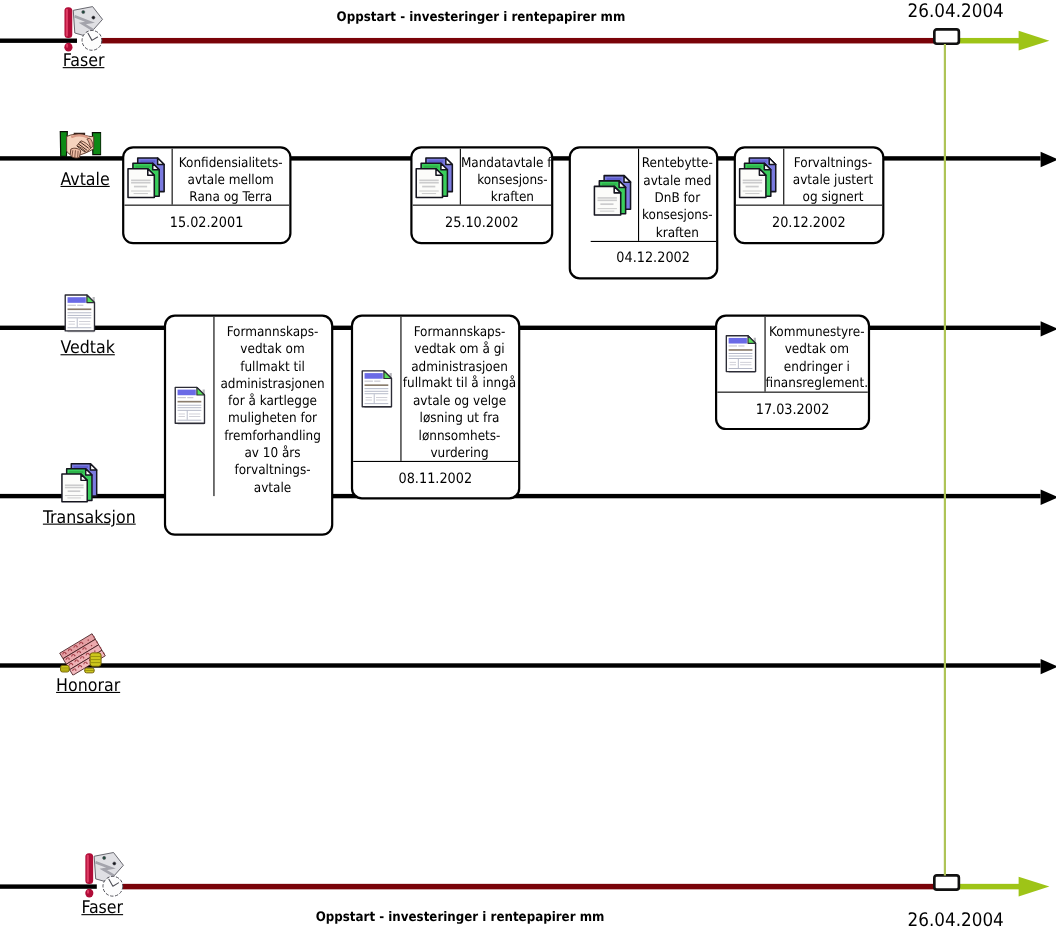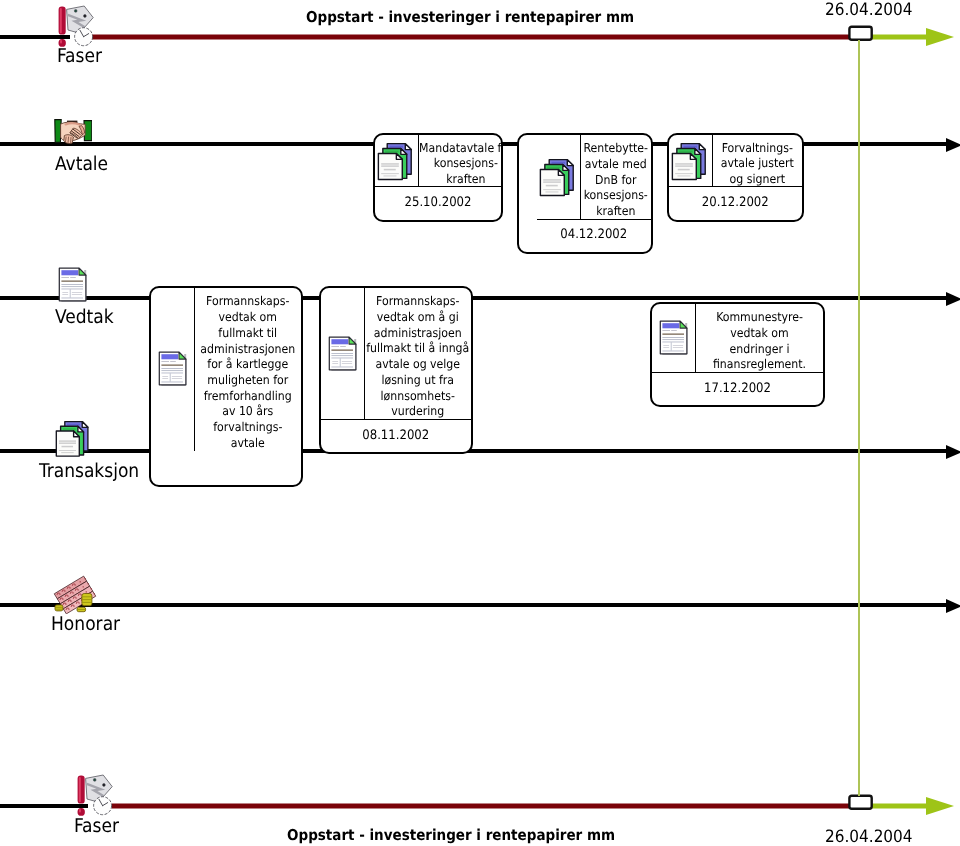--- a/index.html
+++ b/index.html
@@ -1,22 +1,22 @@
 <!DOCTYPE html>
 <html><head>
 <meta charset="utf-8">
 <style>
   html,body{margin:0;padding:0;background:#fff;}
   body{width:960px;height:846px;font-family:"DejaVu Sans",sans-serif;overflow:hidden;
       -webkit-font-smoothing:antialiased;text-rendering:geometricPrecision;}
   #stage{position:relative;width:960px;height:846px;background:#fff;}
   .lane-line{position:absolute;height:4px;background:#000;}
   .arrow-black{position:absolute;width:0;height:0;border-left:16px solid #000;border-top:7px solid transparent;border-bottom:7px solid transparent;}
-  .title{position:absolute;font-family:"DejaVu Sans Condensed","DejaVu Sans",sans-serif;font-weight:bold;font-size:15px;white-space:nowrap;text-align:right;}
-  .lane-label{position:absolute;font-family:"DejaVu Sans Condensed","DejaVu Sans",sans-serif;font-size:19px;white-space:nowrap;}
+  .title{position:absolute;font-family:"DejaVu Sans Condensed","DejaVu Sans",sans-serif;font-weight:bold;font-size:12px;white-space:nowrap;text-align:right;}
+  .lane-label{position:absolute;font-family:"DejaVu Sans Condensed","DejaVu Sans",sans-serif;font-size:16px;white-space:nowrap;text-decoration:underline;}
   .hdrdate{position:absolute;font-family:"DejaVu Sans Condensed","DejaVu Sans",sans-serif;font-size:17px;white-space:nowrap;}
   .node{position:absolute;border:2.4px solid #000;border-radius:10px;background:#fff;box-sizing:border-box;overflow:hidden;
       font-family:"DejaVu Sans Condensed","DejaVu Sans",sans-serif;}
   .node .row1{display:flex;align-items:stretch;}
   .node .iconcell{display:flex;align-items:center;justify-content:center;box-sizing:border-box;flex:0 0 44px;}
   .node .textcell{flex:1;display:flex;align-items:center;justify-content:center;text-align:center;
       font-size:12.2px;line-height:15.7px;border-left:1.6px solid #000;box-sizing:border-box;padding:7.2px 0 0 0;white-space:nowrap;}
   .node .datecell{border-top:1.6px solid #000;text-align:center;font-size:13px;line-height:16px;box-sizing:border-box;display:flex;align-items:flex-start;justify-content:center;padding-top:7.6px;}
   svg{display:block;overflow:visible;}
   .lane-icon{position:absolute;}
@@ -228,20 +228,33 @@
   </svg>
   <svg class="lane-icon" style="left:71.9px;top:770.9px;" width="44" height="46" viewBox="0 0 44 46">
       <use href="#ic-phase"></use>
     </svg>
   <div class="lane-label" style="left:74px;top:815px;">Faser</div>
   <div class="title" style="left:287px;top:826px;">Oppstart - investeringer i rentepapirer mm</div>
   <div class="hdrdate" style="left:825px;top:827px;">26.04.2004</div>
 
   <div style="position:absolute;left:858px;top:40px;width:1.8px;height:756px;background:#aec457;"></div>
 
+  <div class="node" style="left:111px;top:133px;width:153.5px;height:89.0px;">
+    <div class="row1" style="height:51.1px;">
+      <div class="iconcell" style="flex:0 0 43px;">
+          <svg width="38.5" height="39.5" viewBox="0 0 37 38" style="margin-top:2px;">
+            <use href="#ic-docs"></use>
+          </svg>
+        </div>
+      <div class="textcell">
+          <span>Konfidensialitets-<br>avtale mellom<br>Rana og Terra</span>
+        </div>
+    </div>
+    <div class="datecell" style="height:37.9px;">15.02.2001</div>
+  </div>
 
   <div class="node" style="left:373px;top:133px;width:130px;height:89.0px;">
     <div class="row1" style="height:51.1px;">
       <div class="iconcell" style="flex:0 0 43px;">
           <svg width="38.5" height="39.5" viewBox="0 0 37 38" style="margin-top:2px;">
             <use href="#ic-docs"></use>
           </svg>
         </div>
       <div class="textcell">
           <span>Mandatavtale for<br>konsesjons-<br>kraften</span>
@@ -298,27 +311,27 @@
             <use href="#ic-doc"></use>
           </svg>
         </div>
       <div class="textcell">
           <span>Formannskaps-<br>vedtak om å gi<br>administrasjoen<br>fullmakt til å inngå<br>avtale og velge<br>løsning ut fra<br>lønnsomhets-<br>vurdering</span>
         </div>
     </div>
     <div class="datecell" style="height:36.3px;">08.11.2002</div>
   </div>
 
-  <div class="node" style="left:650px;top:286px;width:175px;height:105.2px;margin-top:16px;">
+  <div class="node" style="left:650px;top:286px;width:141px;height:105.2px;">
     <div class="row1" style="height:68.0px;">
       <div class="iconcell" style="flex:0 0 43px;">
           <svg width="30" height="36" viewBox="0 0 30 36">
             <use href="#ic-doc"></use>
           </svg>
         </div>
       <div class="textcell">
           <span>Kommunestyre-<br>vedtak om<br>endringer i<br>finansreglement.</span>
         </div>
     </div>
-    <div class="datecell" style="height:37.2px;">17.12.2002</div>
+    <div class="datecell" style="height:37.2px;">17.03.2002</div>
   </div>
 
 </div>
 
 </body></html>

